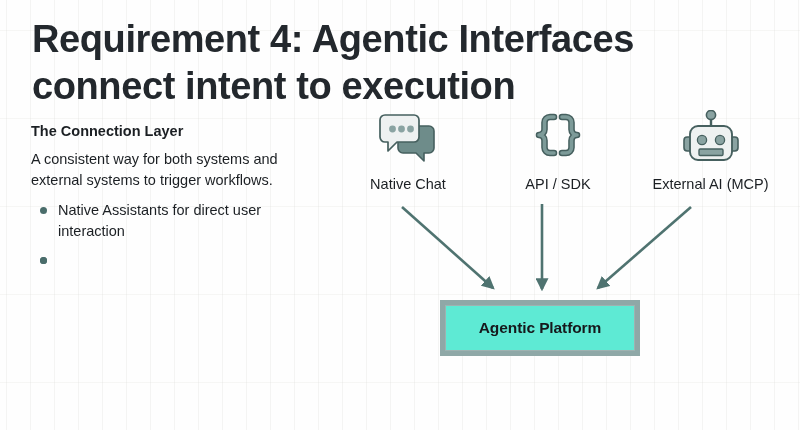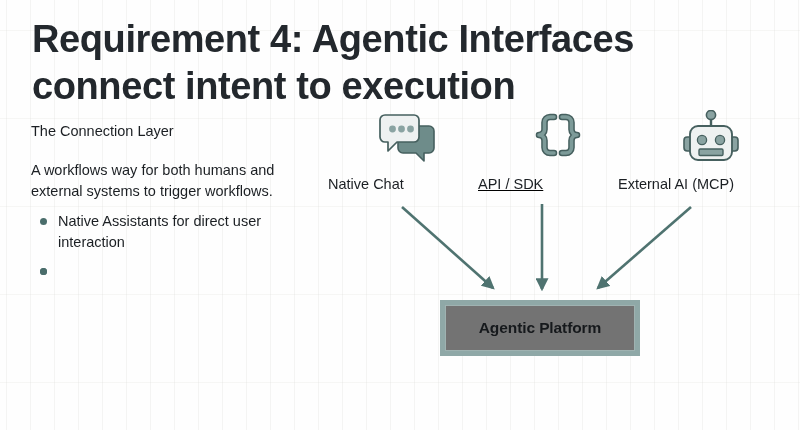--- a/index.html
+++ b/index.html
@@ -61,24 +61,24 @@
   
   #left-col {
     position: absolute;
     left: 31px;
     top: 122px;
     width: 262px;
   }
 
   #subhead {
     font-size: 14.5px;
-    font-weight: normal;
+    font-weight: bold;
     color: #1b1f23;
     line-height: 1.3;
-    margin-bottom: 19px;
+    margin-bottom: 8px;
   }
 
   #lede {
     font-size: 14.5px;
     color: #1b1f23;
     line-height: 1.43;
     margin-bottom: 10px;
   }
 
   #bullets { list-style: none; margin-top: 7px; }
@@ -104,38 +104,38 @@
 
   
   #diagram {
     position: absolute;
     left: 330px;
     top: 108px;
     width: 470px;
     height: 270px;
   }
 
-  .node { position: absolute; text-align: left; }
+  .node { position: absolute; text-align: center; }
 
   .node .icon-wrap {
     height: 62px;
     display: flex;
     align-items: center;
     justify-content: center;
   }
 
   .node .node-label {
     margin-top: 6px;
     font-size: 14.5px;
     color: #1b1f23;
     white-space: nowrap;
   }
 
   #node-chat   { left:  -2px; top: 0; width: 160px; }
-  #node-api    { left: 148px; top: 0; width: 160px; text-decoration: underline; }
+  #node-api    { left: 148px; top: 0; width: 160px; }
   #node-robot  { left: 288px; top: 0; width: 185px; }
 
   #arrows {
     position: absolute;
     left: 0; top: 0;
     width: 470px;
     height: 270px;
     overflow: visible;
   }
 
@@ -146,21 +146,21 @@
     top: 192px;
     width: 200px;
     height: 56px;
     background: #8fa8a7;
     padding: 5px;
   }
 
   #platform-inner {
     width: 100%;
     height: 100%;
-    background: #737373;
+    background: #5eead4;
     border: 1px solid #9fb2b1;
     display: flex;
     align-items: center;
     justify-content: center;
   }
 
   #platform-label {
     font-size: 15.5px;
     font-weight: bold;
     color: #16191c;
@@ -175,21 +175,21 @@
   <div id="grid-background"></div>
 
   <div id="content">
 
     <h1 id="title">Requirement 4: Agentic Interfaces connect intent to execution</h1>
 
     <div id="left-col">
 
       <div id="subhead">The Connection Layer</div>
 
-      <p id="lede">A workflows way for both humans and external systems to trigger workflows.</p>
+      <p id="lede">A consistent way for both systems and external systems to trigger workflows.</p>
 
       <ul id="bullets">
         <li class="bullet">
           <span class="dot"></span>
           <span>Native Assistants for direct user interaction</span>
         </li>
         <li class="bullet">
           <span class="dot"></span>
         </li>
         <li class="bullet">

